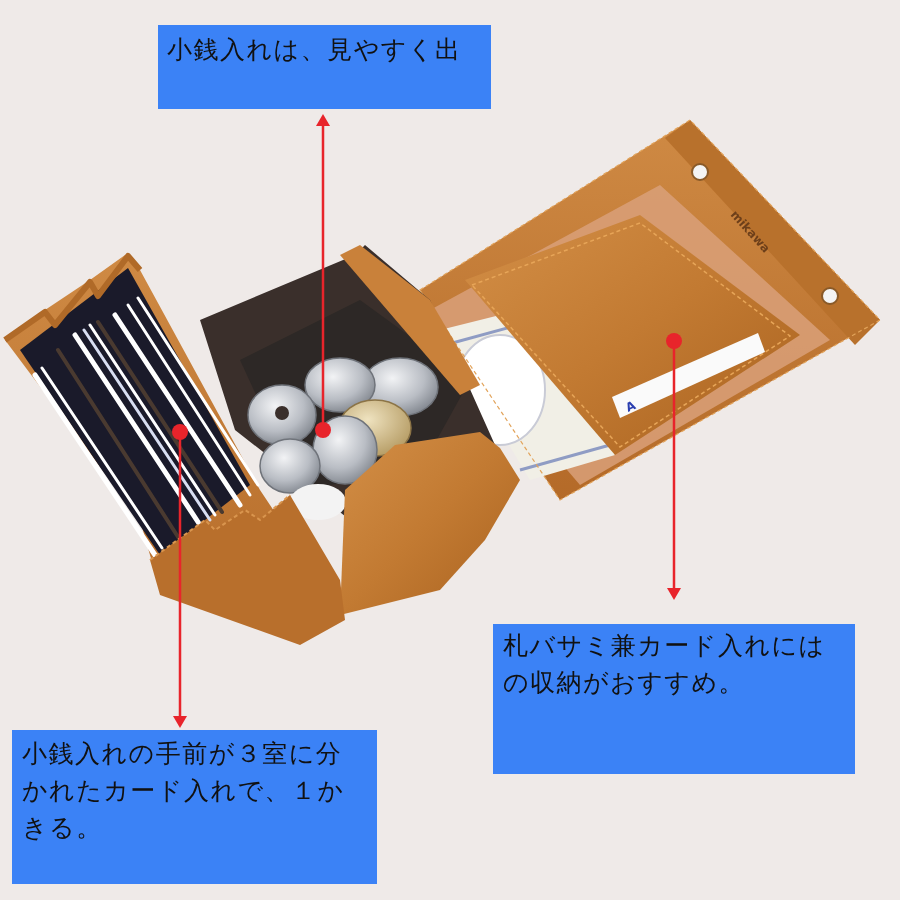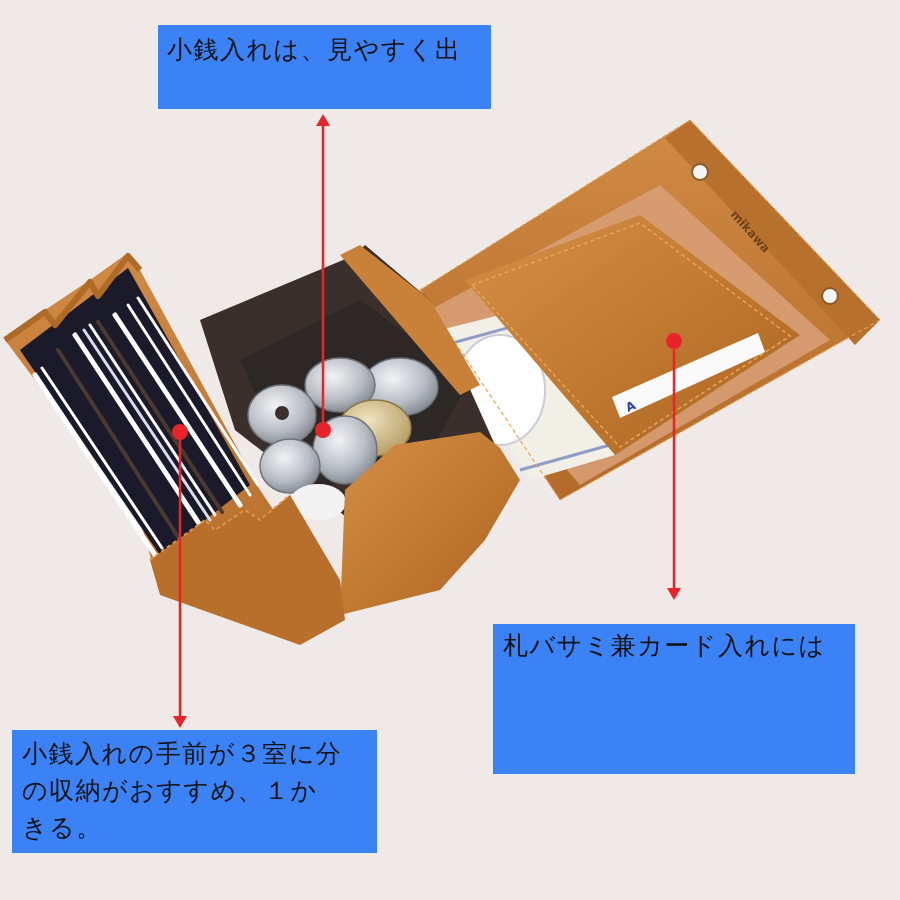--- a/index.html
+++ b/index.html
@@ -10,21 +10,21 @@
   }
   .scene { position: absolute; left: 0; top: 0; width: 900px; height: 900px; }
   .callout {
     position: absolute; background: #3b82f6; color: #111111;
     font-size: 25px; line-height: 37px; letter-spacing: 1.5px;
     box-sizing: border-box; white-space: nowrap;
   }
   .callout .line { display: block; }
   #callout-top { left: 158px; top: 25px; width: 333px; height: 84px; padding: 6px 0 0 9px; }
   #callout-right { left: 493px; top: 607px; width: 362px; height: 150px; padding: 3px 0 0 10px; margin-top: 17px; }
-  #callout-left { left: 12px; top: 730px; width: 365px; height: 123px; padding: 5px 0 0 10px; }
+  #callout-left { left: 12px; top: 730px; width: 365px; height: 154px; padding: 5px 0 0 10px; }
 </style>
 </head>
 <body>
 
 <svg class="scene" viewBox="0 0 900 900" xmlns="http://www.w3.org/2000/svg">
   <defs>
     <linearGradient id="leatherG" x1="0" y1="0" x2="1" y2="1">
       <stop offset="0" stop-color="#d38f47"></stop>
       <stop offset="0.5" stop-color="#c27a32"></stop>
       <stop offset="1" stop-color="#a9621f"></stop>
@@ -128,19 +128,20 @@
     <polygon points="667,588 681,588 674,600" fill="#e8242b"></polygon>
   </g>
 </svg>
 
 <div class="callout" id="callout-top">
   <span class="line">小銭入れは、見やすく出</span>
 </div>
 
 <div class="callout" id="callout-right">
   <span class="line">札バサミ兼カード入れには</span>
+  <span class="line">の収納がおすすめ。</span>
 </div>
 
 <div class="callout" id="callout-left">
   <span class="line">小銭入れの手前が３室に分</span>
-  <span class="line">の収納がおすすめ、１か</span>
+  <span class="line">かれたカード入れで、１か</span>
   <span class="line">きる。</span>
 </div>
 
 </body></html>

